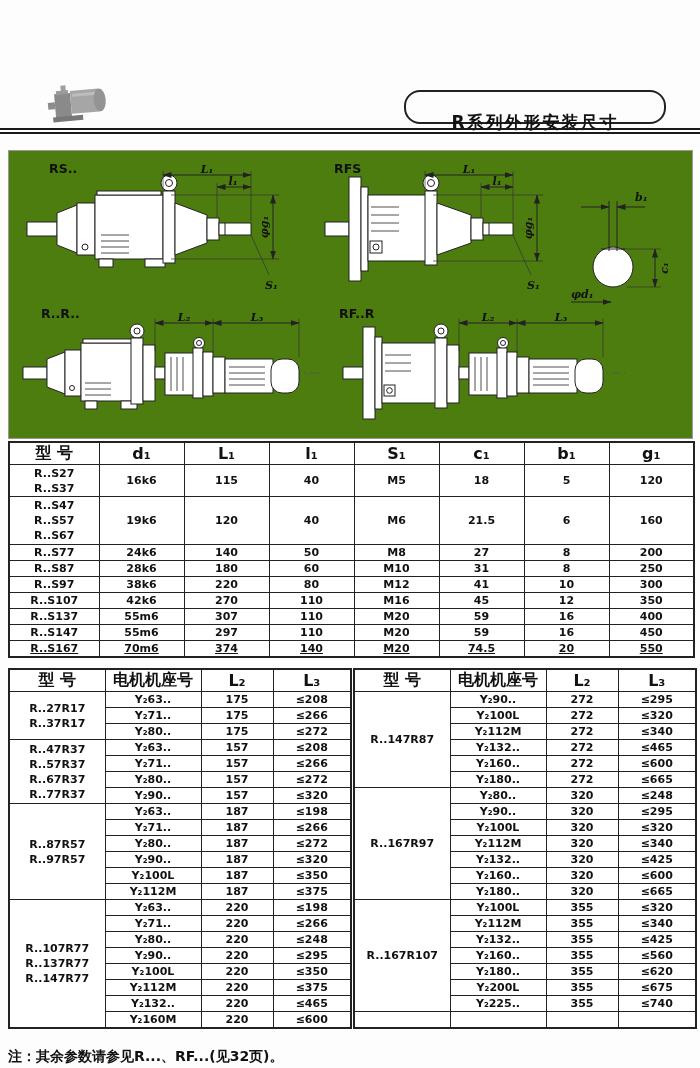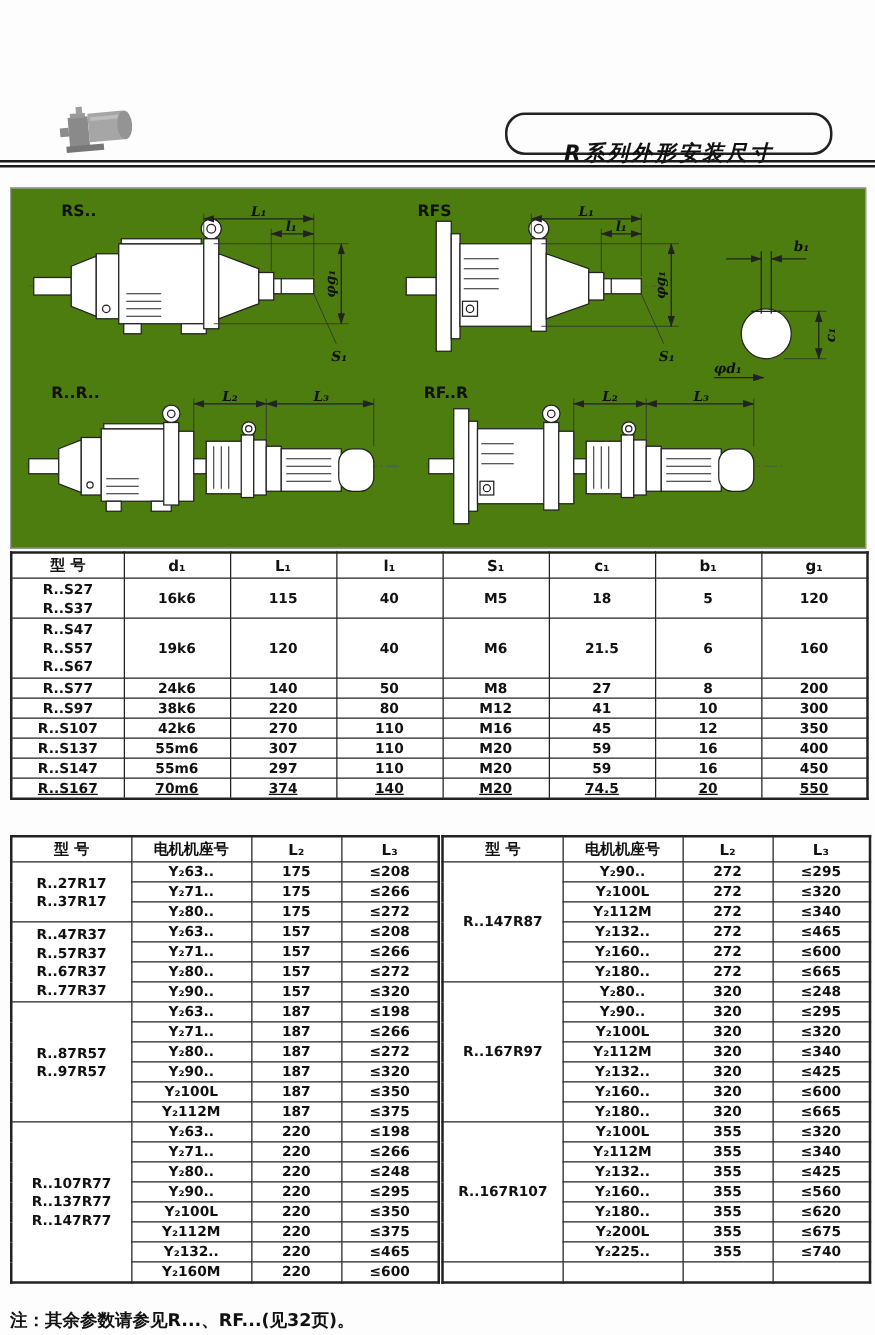--- a/index.html
+++ b/index.html
@@ -2,40 +2,40 @@
 <html><head>
 <meta charset="utf-8">
 <style>
   html,body{margin:0;padding:0;background:#e8e8e8;}
   .page{position:relative;width:700px;height:1068px;background:#fdfdfd;overflow:hidden;
         font-family:"DejaVu Sans","Liberation Sans",sans-serif;color:#111;}
   
   .photo{position:absolute;left:46px;top:80px;}
   .title-box{position:absolute;left:404px;top:90px;width:258px;height:30px;
              border:2px solid #222;border-radius:16px;display:flex;align-items:center;justify-content:center;}
-  .title-box span{font-style:italic;font-weight:bold;font-size:17px;letter-spacing:2px;margin-top:31px;}
+  .title-box span{font-weight:bold;font-size:17px;letter-spacing:2px;margin-top:31px;}
   .head-rule{position:absolute;left:0;top:128px;width:700px;height:2px;
              border-top:2px solid #1a1a1a;border-bottom:2px solid #1a1a1a;}
   
   .panel{position:absolute;left:8px;top:150px;width:683px;height:287px;border:1px solid #999;background:#4d7c0f;}
   .figlbl{position:absolute;font-weight:bold;font-size:12.5px;}
   .panel svg{position:absolute;}
   .part rect,.part path,.part circle,.part line{fill:#fff;stroke:#222;stroke-width:1;}
   .part line{fill:none;}
   .finln{stroke:#222;stroke-width:.8;}
   .cl{stroke:#555;stroke-width:.7;stroke-dasharray:10 3 2 3;fill:none;}
   .ext{stroke:#333;stroke-width:.7;fill:none;}
   .dim{stroke:#222;stroke-width:1;fill:none;}
   .hatch path{stroke:#222;stroke-width:.8;fill:none;}
   .dimlbl{font-family:"DejaVu Serif","Liberation Serif",serif;font-style:italic;font-weight:bold;font-size:11px;fill:#111;}
   
   table{border-collapse:collapse;table-layout:fixed;background:#fff;}
   th,td{border:1px solid #222;text-align:center;vertical-align:middle;padding:0;
         font-weight:bold;font-size:11px;overflow:hidden;white-space:nowrap;}
-  th{font-size:12px;height:19px;text-align:center;}
+  th{font-size:16px;height:19px;text-align:center;}
   .t1{position:absolute;left:8px;top:441px;width:685px;border:2px solid #222;}
   .t2wrap{position:absolute;left:8px;top:668px;width:685px;display:flex;gap:1px;}
   .t2{width:342px;border:2px solid #222;}
   .t2 td{height:15px;}
   td.model div{line-height:15px;}
   .note{position:absolute;left:8px;top:1048px;font-weight:bold;font-size:14px;}
 </style>
 </head>
 <body>
 
@@ -333,20 +333,32 @@
           <td>24k6</td>
           <td>140</td>
           <td>50</td>
           <td>M8</td>
           <td>27</td>
           <td>8</td>
           <td>200</td>
         </tr>
         <tr style="height: 15px;">
           <td class="model">
+            <div>R..S87</div>
+          </td>
+          <td>28k6</td>
+          <td>180</td>
+          <td>60</td>
+          <td>M10</td>
+          <td>31</td>
+          <td>8</td>
+          <td>250</td>
+        </tr>
+        <tr style="height: 15px;">
+          <td class="model">
             <div>R..S97</div>
           </td>
           <td>38k6</td>
           <td>220</td>
           <td>80</td>
           <td>M12</td>
           <td>41</td>
           <td>10</td>
           <td>300</td>
         </tr>

